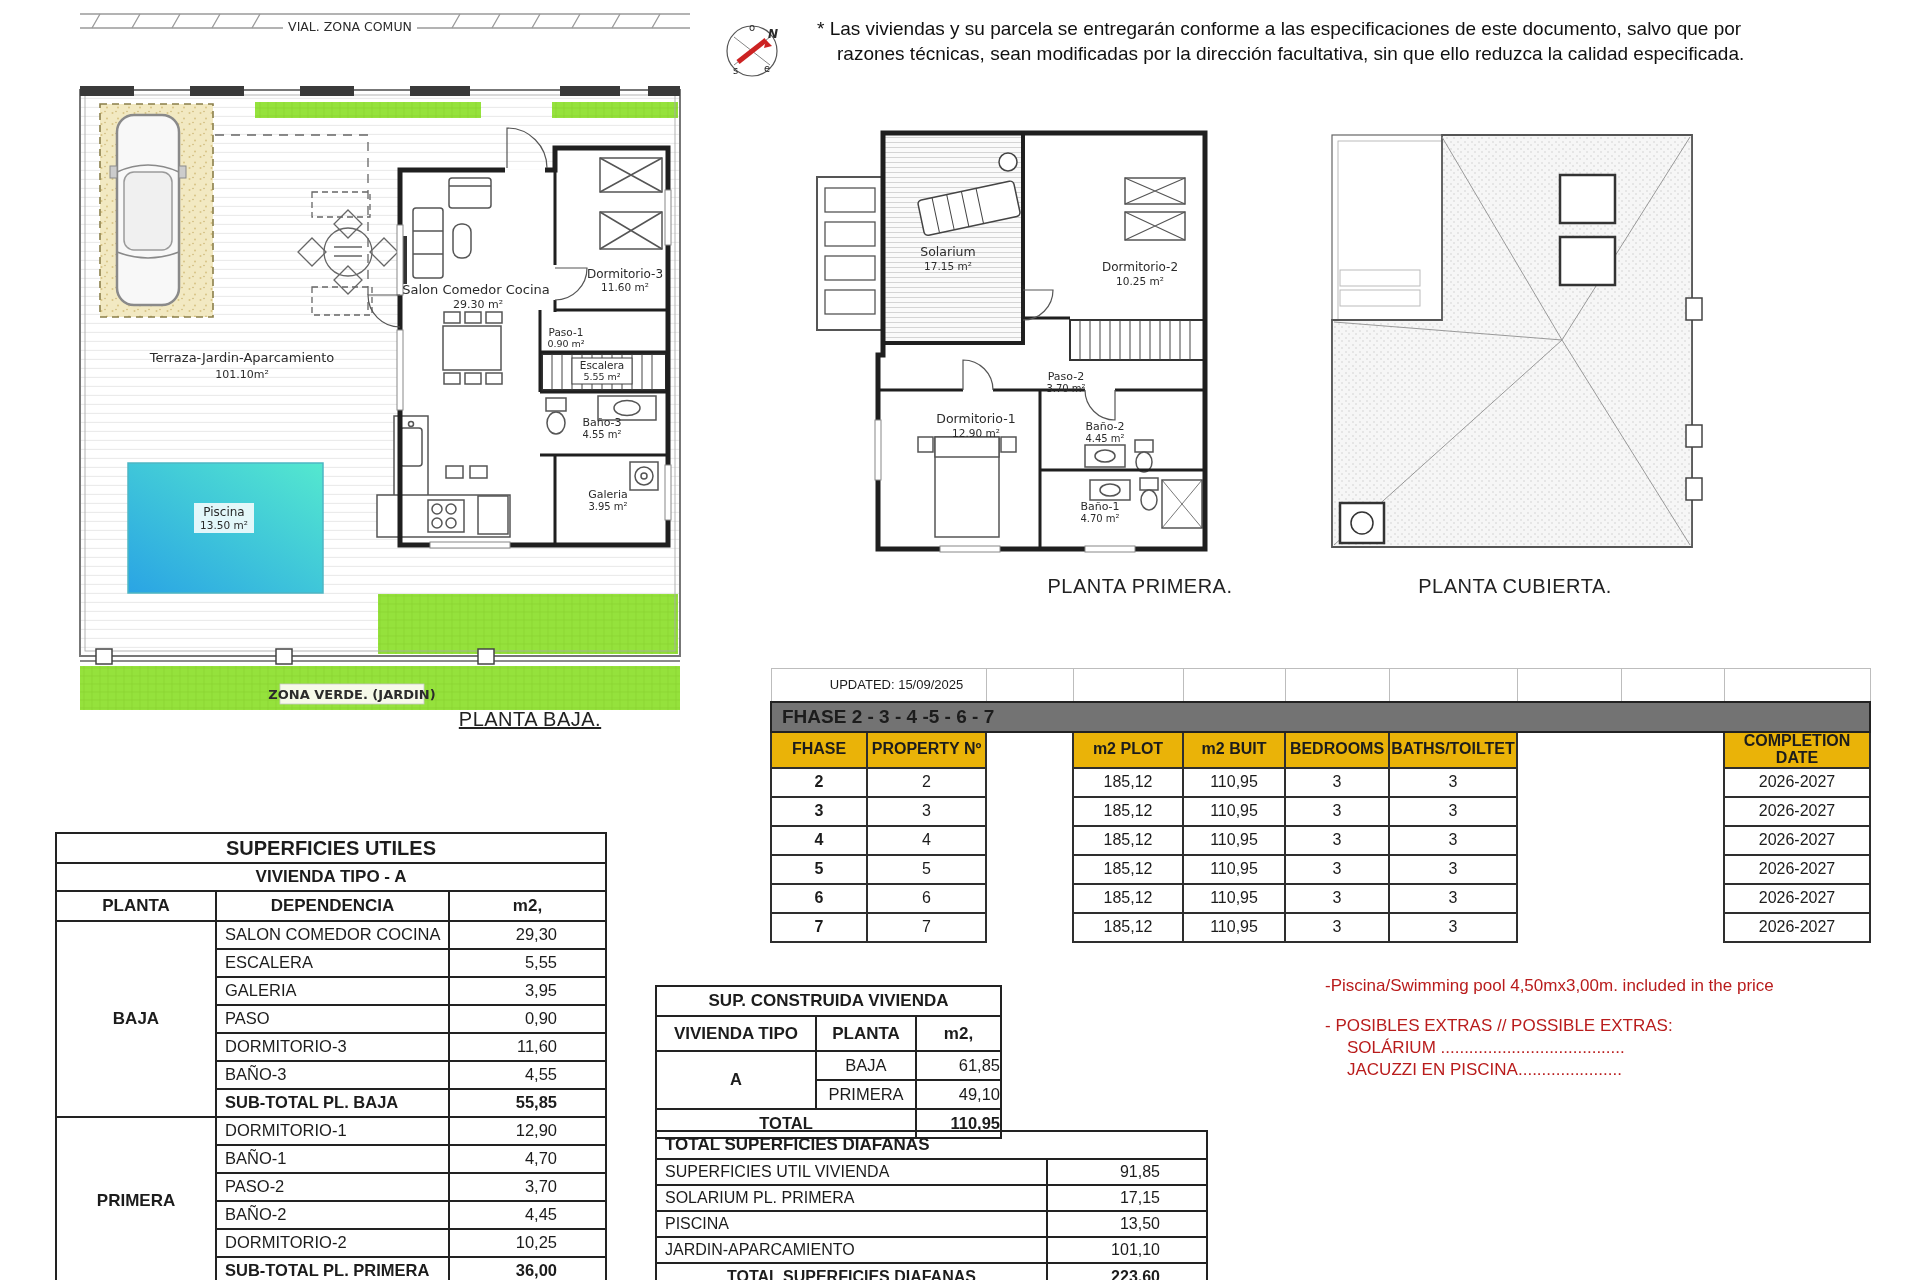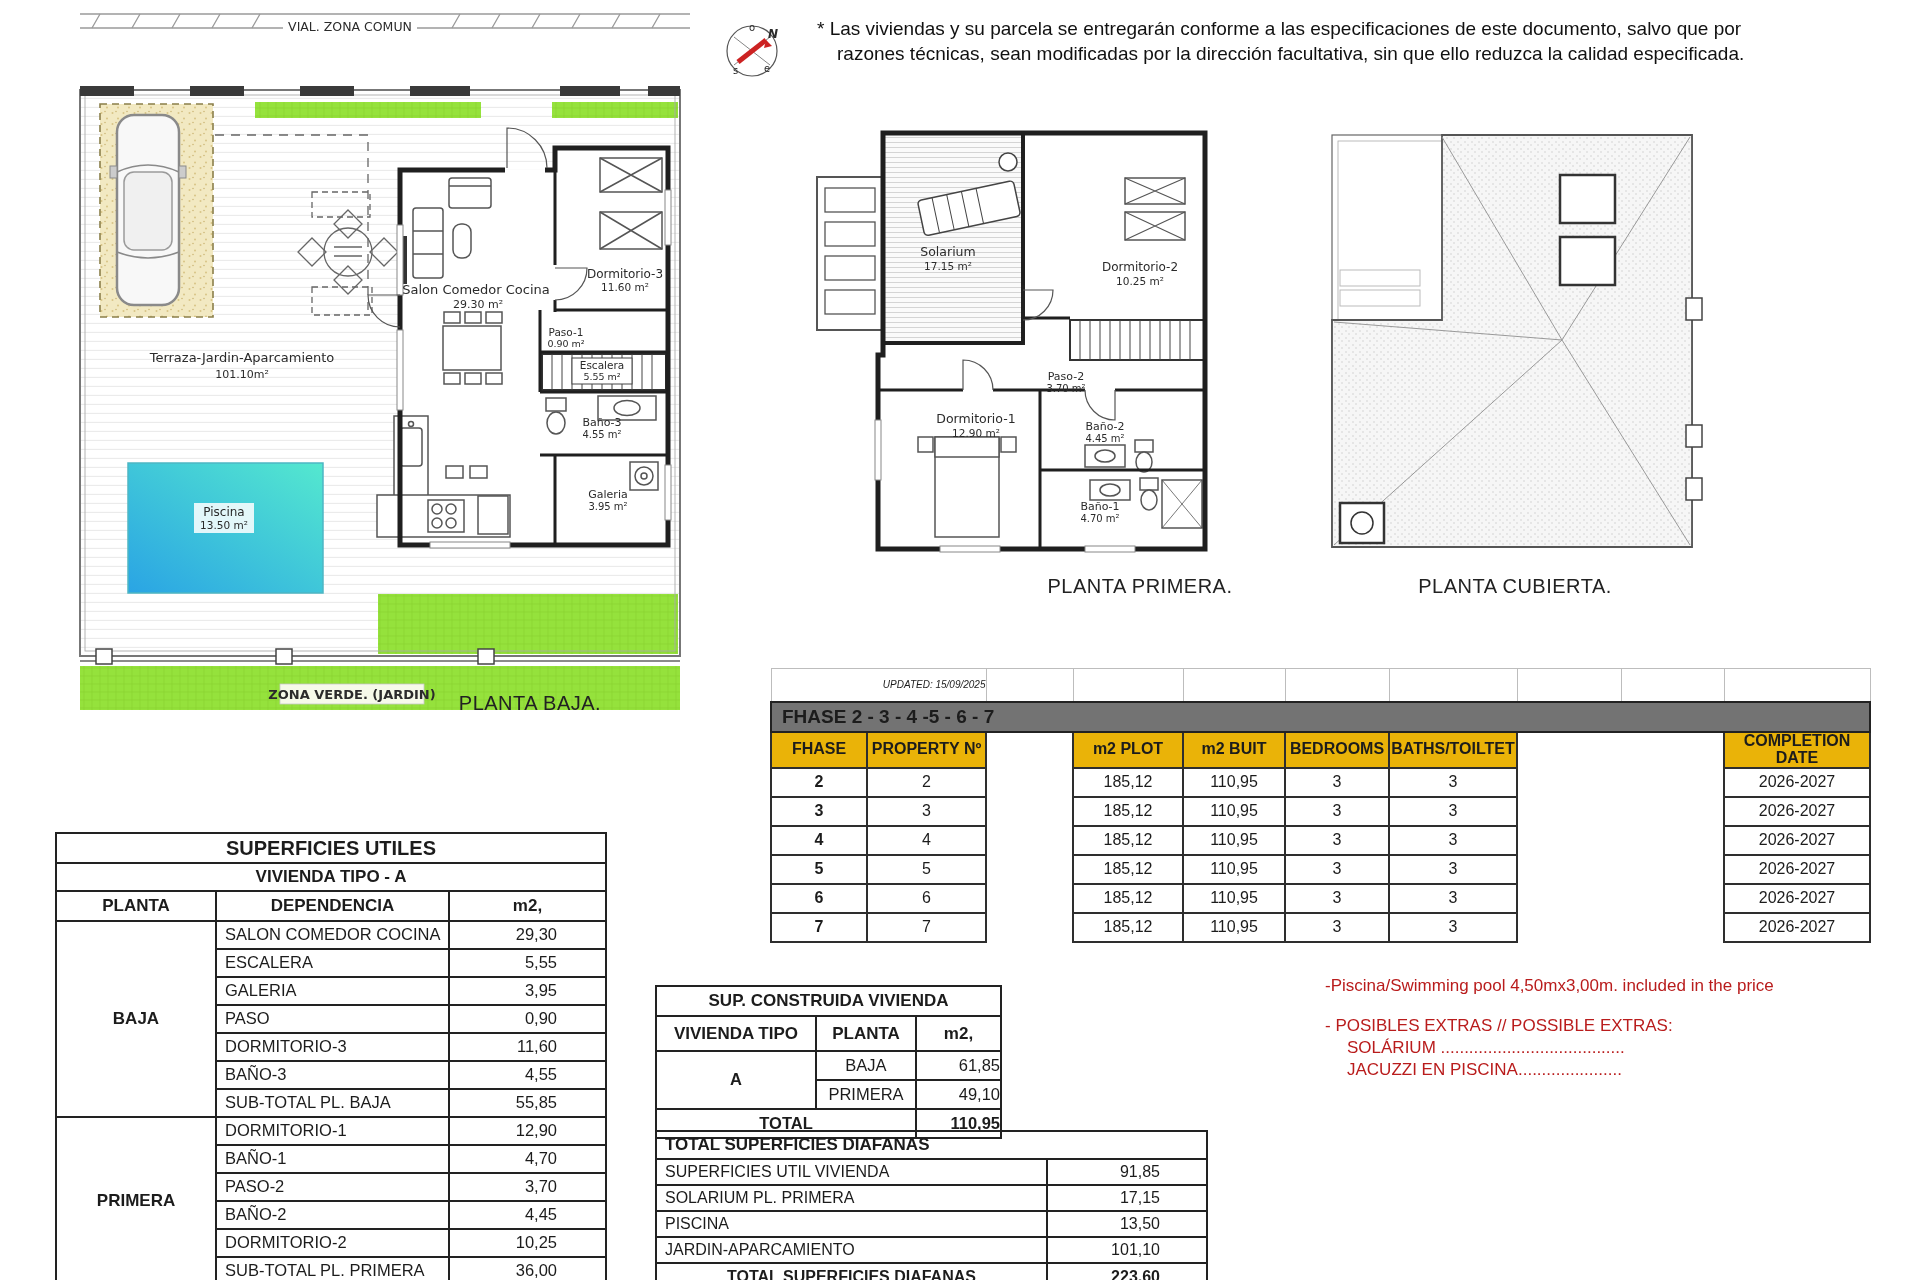--- a/index.html
+++ b/index.html
@@ -11,37 +11,37 @@
   .disclaimer{font-size:19px;line-height:25px;color:#111;}
   .disclaimer .l2{padding-left:20px;}
   
   .plan-title{font-size:20px;color:#222;text-align:center;letter-spacing:.5px;}
   
   table{border-collapse:collapse;table-layout:fixed;}
   td,th{padding:0;line-height:1.05;vertical-align:middle;text-align:center;overflow:hidden;
         font-family:"Liberation Sans",sans-serif;}
   
   .fhase td,.fhase th{border:2px solid #2e2e2e;font-size:16px;}
-  .fhase .r-upd td{border:1px solid #bdbdbd;font-size:10px;height:32px;text-align:right;font-style:italic;}
+  .fhase .r-upd td{border:1px solid #bdbdbd;font-size:13px;height:32px;text-align:center;}
   .fhase .r-upd td.updcell{padding-left:36px;}
   .fhase .banner{background:#737373;font-weight:bold;font-size:19px;text-align:left;
                  padding-left:10px;height:28px;border:2px solid #222;}
   .fhase th{background:#eab308;font-size:16px;height:30px;}
   .fhase .gap{border-top:none;border-bottom:none;background:#fff;}
   .fhase .dr td{height:27px;}
   .fhase .bold{font-weight:bold;}
   
   .sut td,.sut th{border:2px solid #222;font-size:16.5px;}
   .sut .t1{font-weight:bold;font-size:20px;height:28px;}
   .sut .t2{font-weight:bold;font-size:17px;height:26px;}
   .sut th{font-weight:bold;font-size:17px;height:28px;}
   .sut .dep{text-align:left;padding-left:8px;}
   .sut .val{text-align:right;padding-right:48px;}
   .sut td{height:26px;}
-  .sut .bold{font-weight:normal;}
+  .sut .bold{font-weight:bold;}
   .sut .planta{font-weight:bold;font-size:17px;}
   
   .scv td,.scv th{border:2px solid #222;font-size:16.5px;}
   .scv .t1{font-weight:bold;font-size:17px;height:28px;}
   .scv th{font-weight:bold;font-size:17px;height:33px;}
   .scv td{height:27px;}
   .scv .val{text-align:right;}
   .scv .bold{font-weight:bold;}
   
   .dia td{border:2px solid #222;font-size:16px;height:24px;}
@@ -220,21 +220,21 @@
       <text x="602" y="426" font-size="11" text-anchor="middle">Baño-3</text>
       <text x="602" y="438" font-size="10" text-anchor="middle">4.55 m²</text>
       <text x="608" y="498" font-size="11" text-anchor="middle">Galeria</text>
       <text x="608" y="510" font-size="10" text-anchor="middle">3.95 m²</text>
     </g>
 
     <rect x="280" y="684" width="144" height="20" fill="#f6fae9" stroke="#c9c9c9" stroke-width="0.8"></rect>
     <text x="352" y="699" font-size="13" font-weight="bold" text-anchor="middle" font-family="Liberation Sans,sans-serif">ZONA VERDE. (JARDIN)</text>
   </svg>
 
-  <div class="abs plan-title" style="left:430px;top:692px;width:200px;">PLANTA BAJA.</div>
+  <div class="abs plan-title" style="left:430px;top:708px;width:200px;text-decoration:underline;">PLANTA BAJA.</div>
 
   <svg class="abs" style="left:722px;top:18px" width="62" height="66" viewBox="722 18 62 66">
     <circle cx="752" cy="51" r="25" fill="#fff" stroke="#555" stroke-width="1.2"></circle>
     <path d="M734,37 L770,65 M734,65 L770,37" stroke="#777" stroke-width="0.9"></path>
     <path d="M738,62 L766,40" stroke="#cc2222" stroke-width="5"></path>
     <path d="M766,40 l-2,8 l8,-2 z" fill="#cc2222"></path>
     <text x="749" y="31" font-size="10">o</text>
     <text x="768" y="38" font-size="12" font-weight="bold" font-style="italic" fill="#cc2222">N</text>
     <text x="733" y="74" font-size="10">s</text>
     <text x="764" y="72" font-size="10">e</text>

